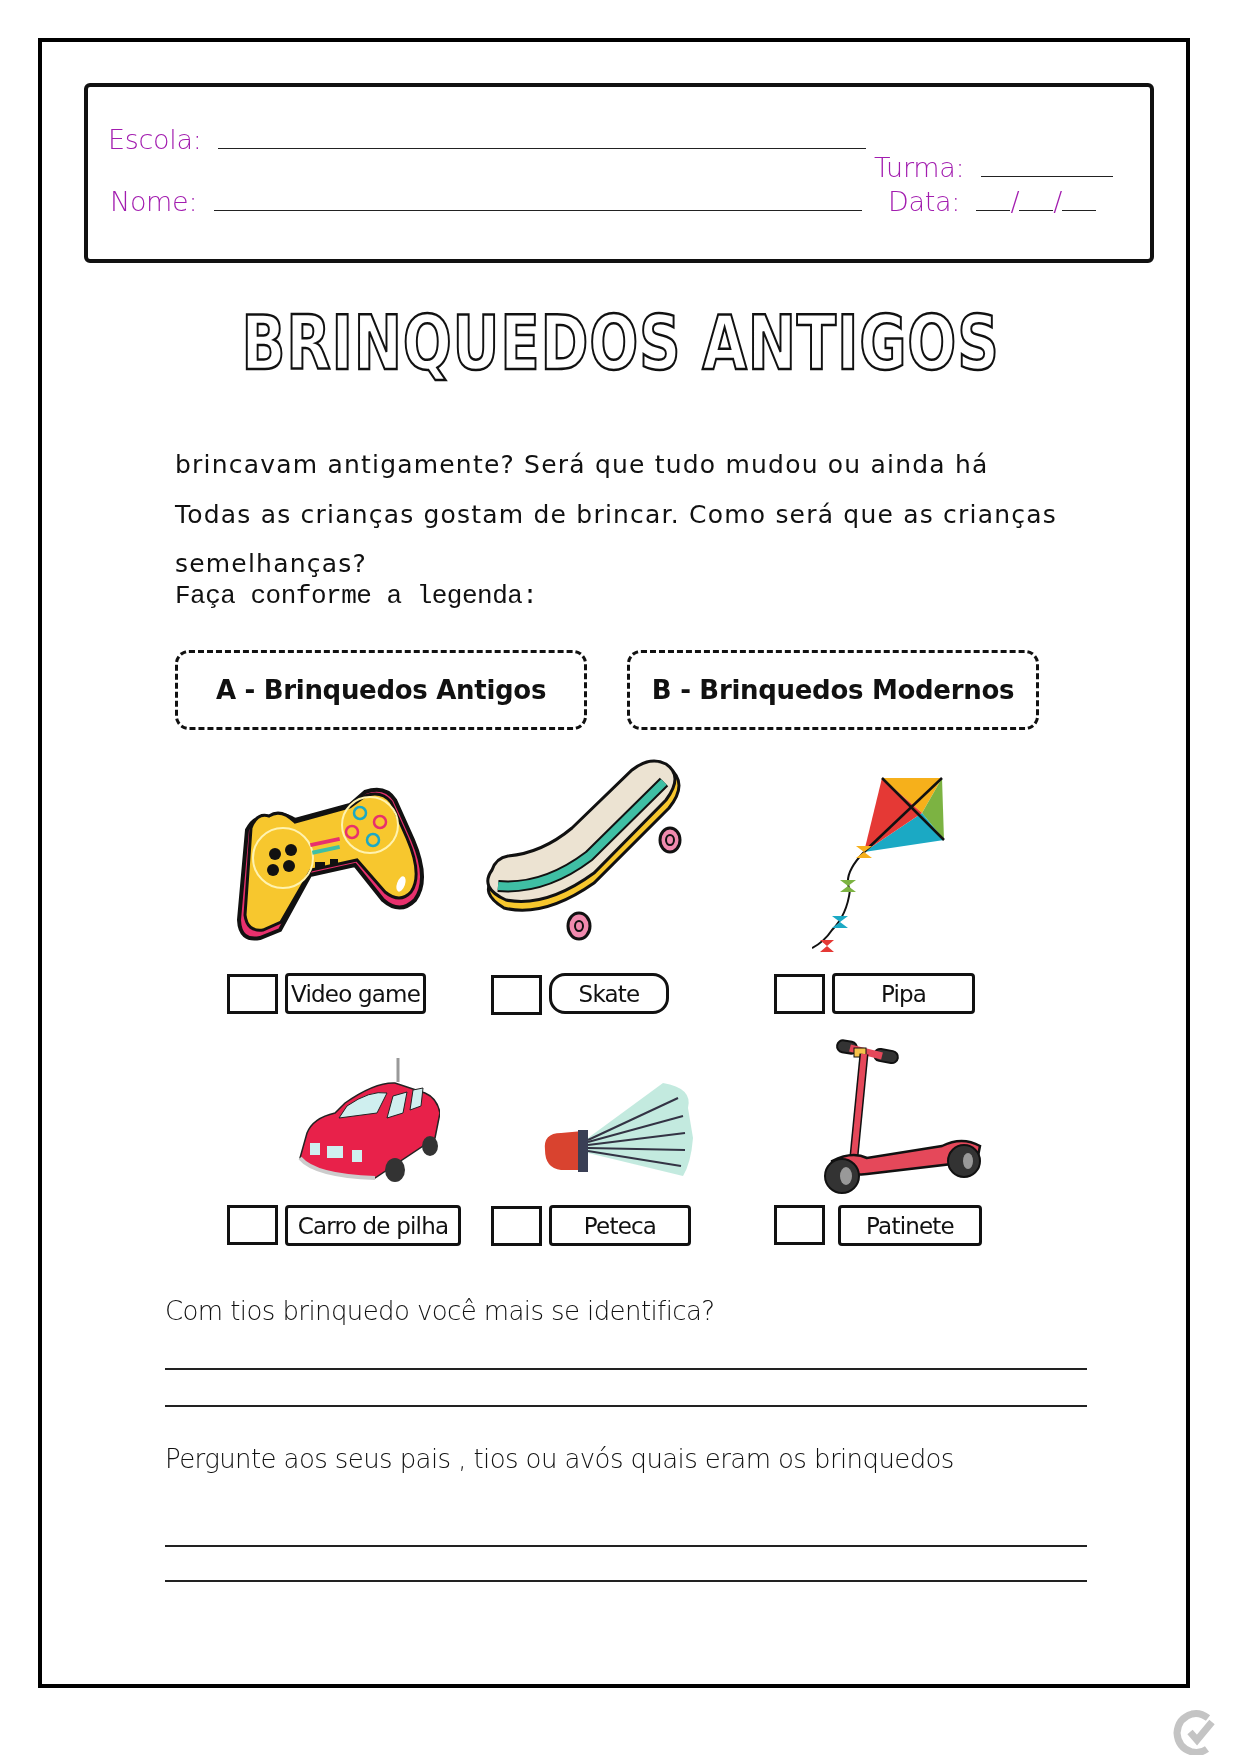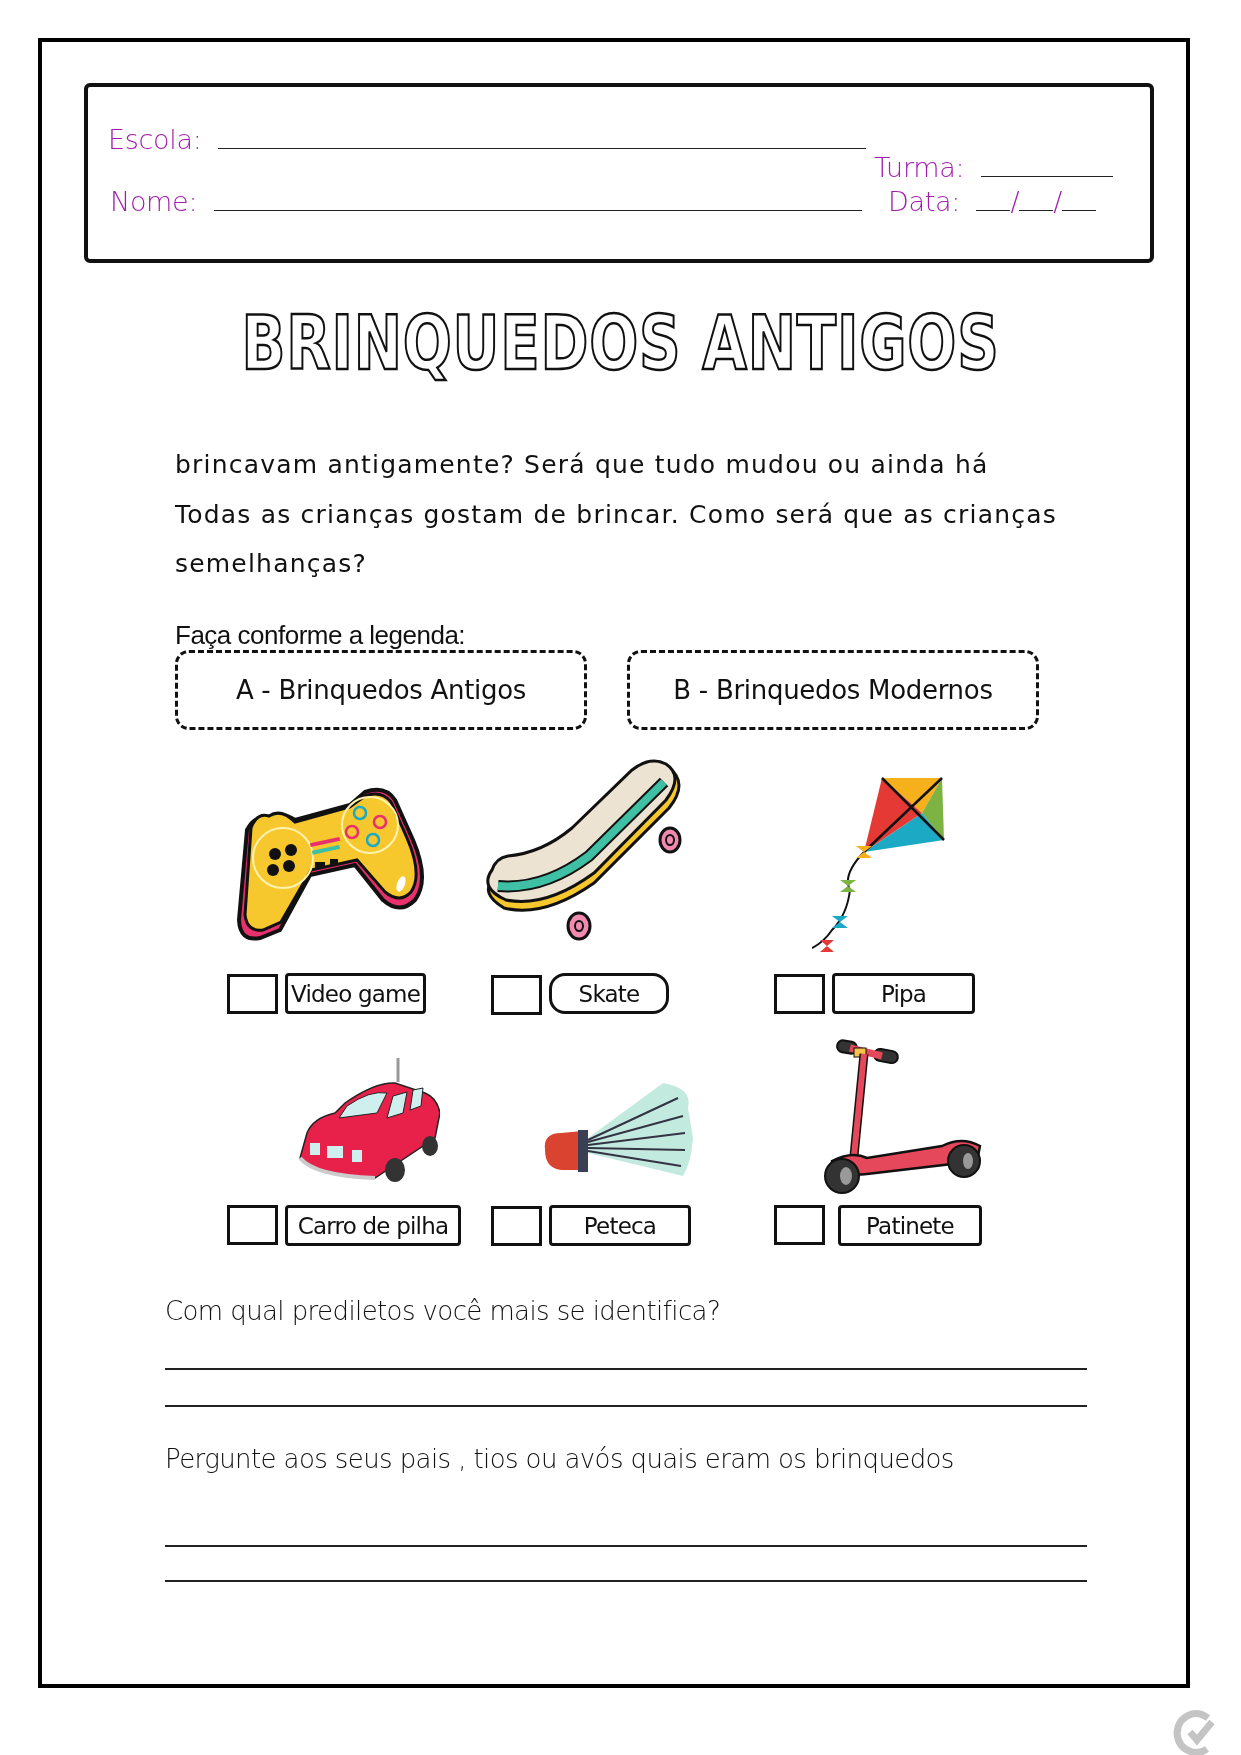--- a/index.html
+++ b/index.html
@@ -13,26 +13,26 @@
           font-weight: 300; color: #a21caf; white-space: nowrap; letter-spacing: -0.3px; }
   .hline { display: inline-block; border-bottom: 1.5px solid #222; height: 24px; vertical-align: baseline; }
   .title { position: absolute; left: 0; width: 1241px; top: 300px; text-align: center;
            font-family: "DejaVu Sans", sans-serif; font-weight: 900; font-size: 74px;
            letter-spacing: 1px; color: #fff; -webkit-text-stroke: 2.5px #111;
            transform: scaleX(0.78); transform-origin: center; }
   .para { position: absolute; left: 175px; top: 440px; width: 900px;
           font-family: "DejaVu Sans", sans-serif; font-size: 25px; line-height: 49.5px;
           letter-spacing: 1.2px; color: #111; }
   .para span { display:block; white-space: nowrap; }
-  .instr { position: absolute; left: 175px; top: 620px; font-family: Liberation Sans, sans-serif;
+  .instr { position: absolute; left: 175px; top: 581px; font-family: Liberation Mono, monospace;
            font-size: 26px; font-weight: 300; color: #111; letter-spacing: -0.5px; }
   .legend { position: absolute; top: 650px; width: 412px; height: 80px; box-sizing: border-box;
             border: 3.5px dashed #111; border-radius: 14px; display: flex; align-items: center;
             justify-content: center; font-family: "DejaVu Sans", sans-serif; font-size: 26px;
-            font-weight: 400; color: #111; letter-spacing: -0.3px; text-align: right; }
+            font-weight: 700; color: #111; letter-spacing: -0.3px; text-align: right; }
   .toy-img { position: absolute; }
   .check { position: absolute; width: 51px; height: 40px; box-sizing: border-box;
            border: 3.5px solid #111; background: #fff; }
   .label { position: absolute; height: 41px; box-sizing: border-box; border: 3.5px solid #111;
            border-radius: 4px; display: flex; align-items: center; justify-content: center;
            font-family: "DejaVu Sans", sans-serif; font-size: 23px; color: #111;
            letter-spacing: -0.8px; white-space: nowrap; background: #fff; }
   .question { position: absolute; left: 165px; font-family: "DejaVu Sans", sans-serif;
               font-size: 26px; font-weight: 300; color: #111; letter-spacing: -0.6px; line-height: 37px; }
   .answer-line { position: absolute; left: 165px; width: 922px; border-top: 2.5px solid #222; }
@@ -172,21 +172,21 @@
 <div class="check" style="left:227px; top:1205px;"></div>
 <div class="label" style="left:285px; top:1205px; width:176px;">Carro de pilha</div>
 
 <div class="check" style="left:491px; top:1206px;"></div>
 <div class="label" style="left:549px; top:1205px; width:142px;">Peteca</div>
 
 <div class="check" style="left:774px; top:1205px;"></div>
 <div class="label" style="left:838px; top:1205px; width:144px;">Patinete</div>
 
 <div class="question" style="top:1293px;">
-  <span>Com qual prediletos você mais se identifica?</span>
+  <span>Com tios brinquedo você mais se identifica?</span>
 </div>
 <div class="answer-line" style="top:1368px;"></div>
 <div class="answer-line" style="top:1405px;"></div>
 
 <div class="question" style="top:1441px;">
   <div>Pergunte aos seus pais , tios ou avós quais eram os brinquedos</div>
 </div>
 <div class="answer-line" style="top:1545px;"></div>
 <div class="answer-line" style="top:1580px;"></div>
 

